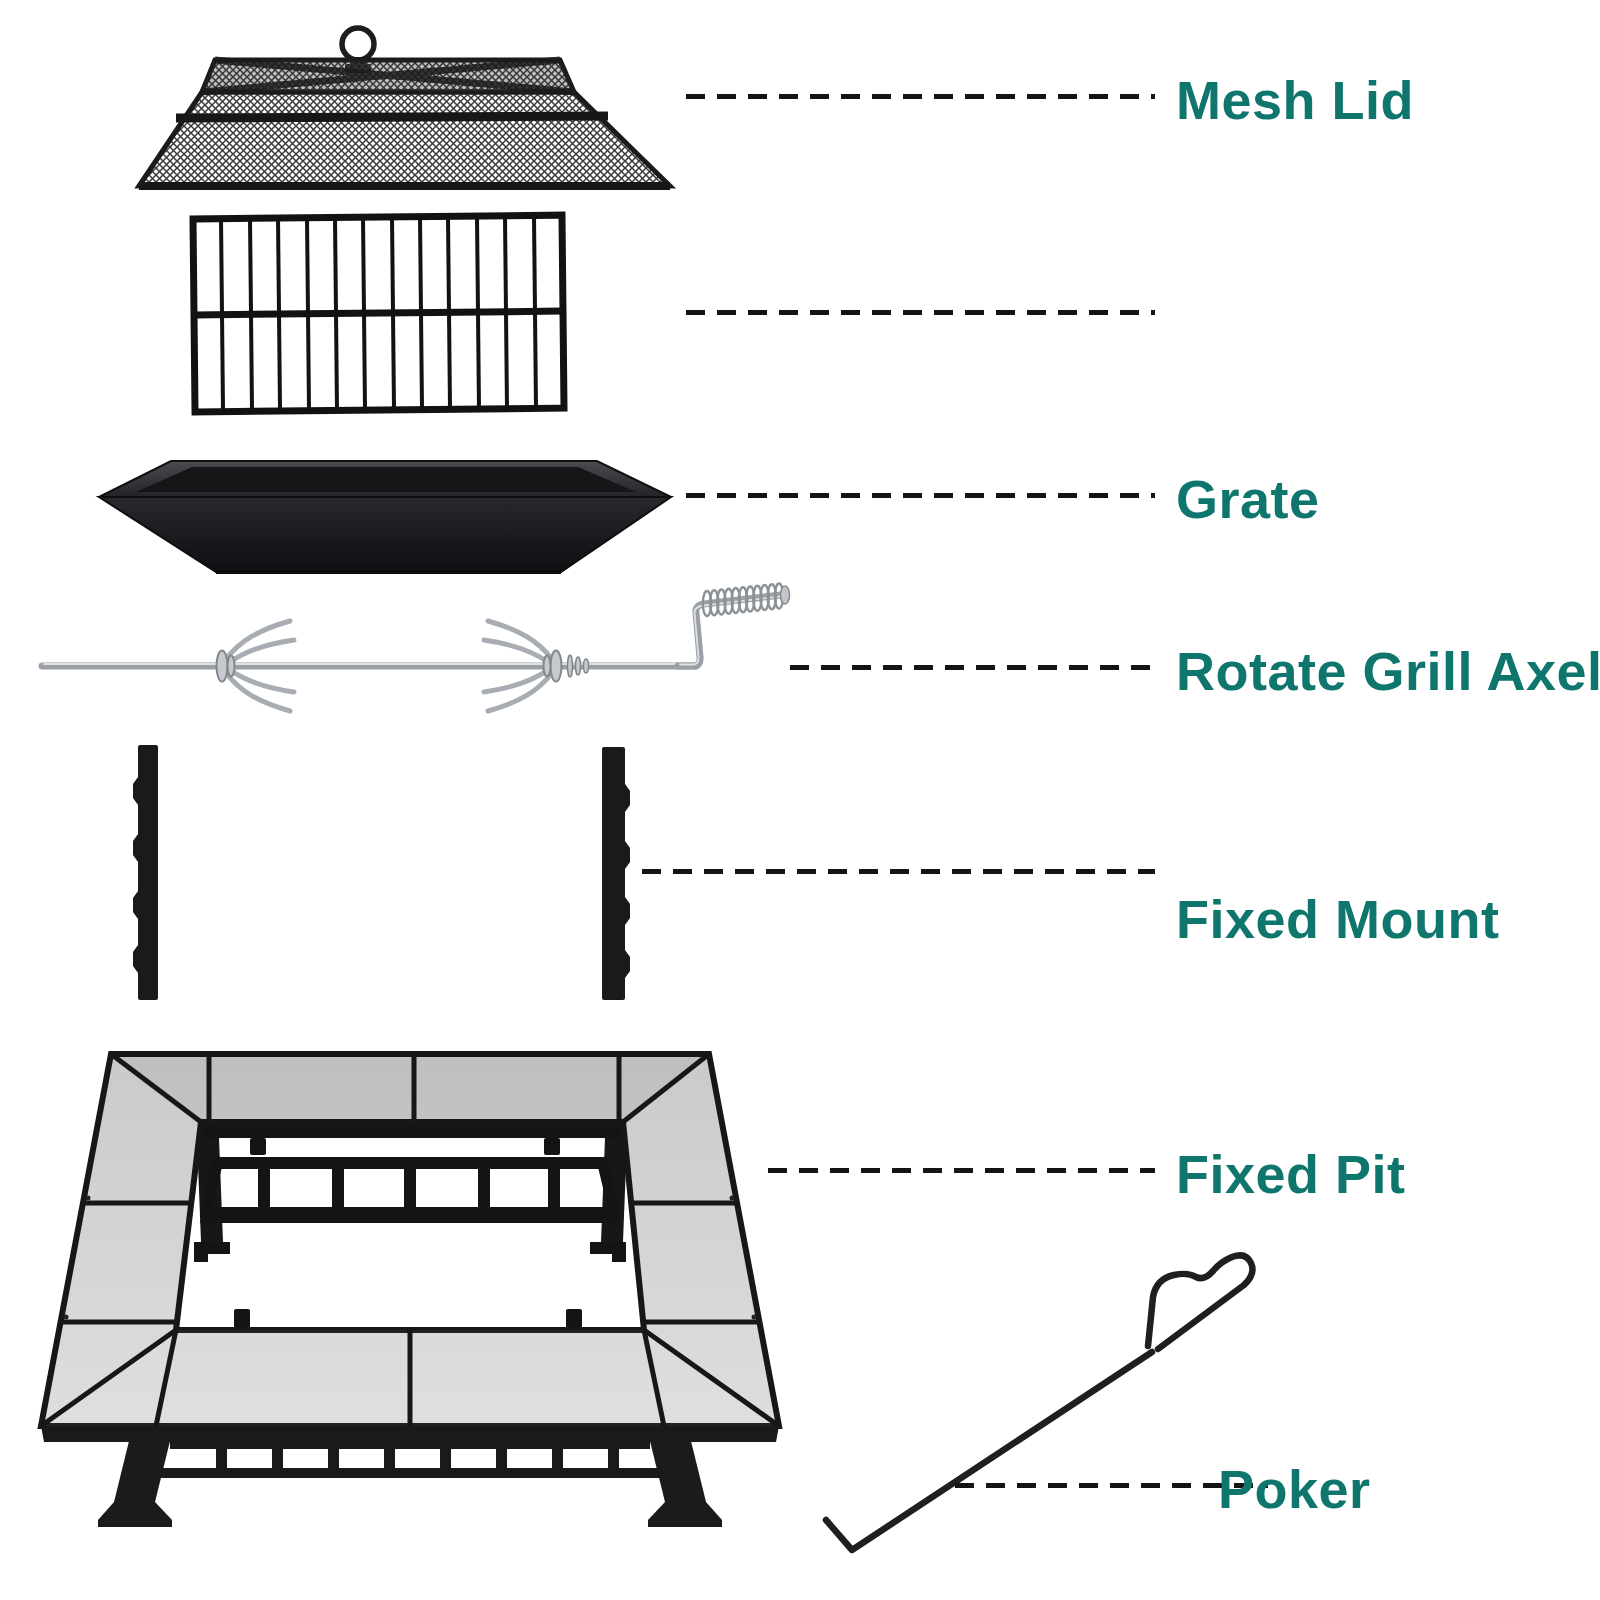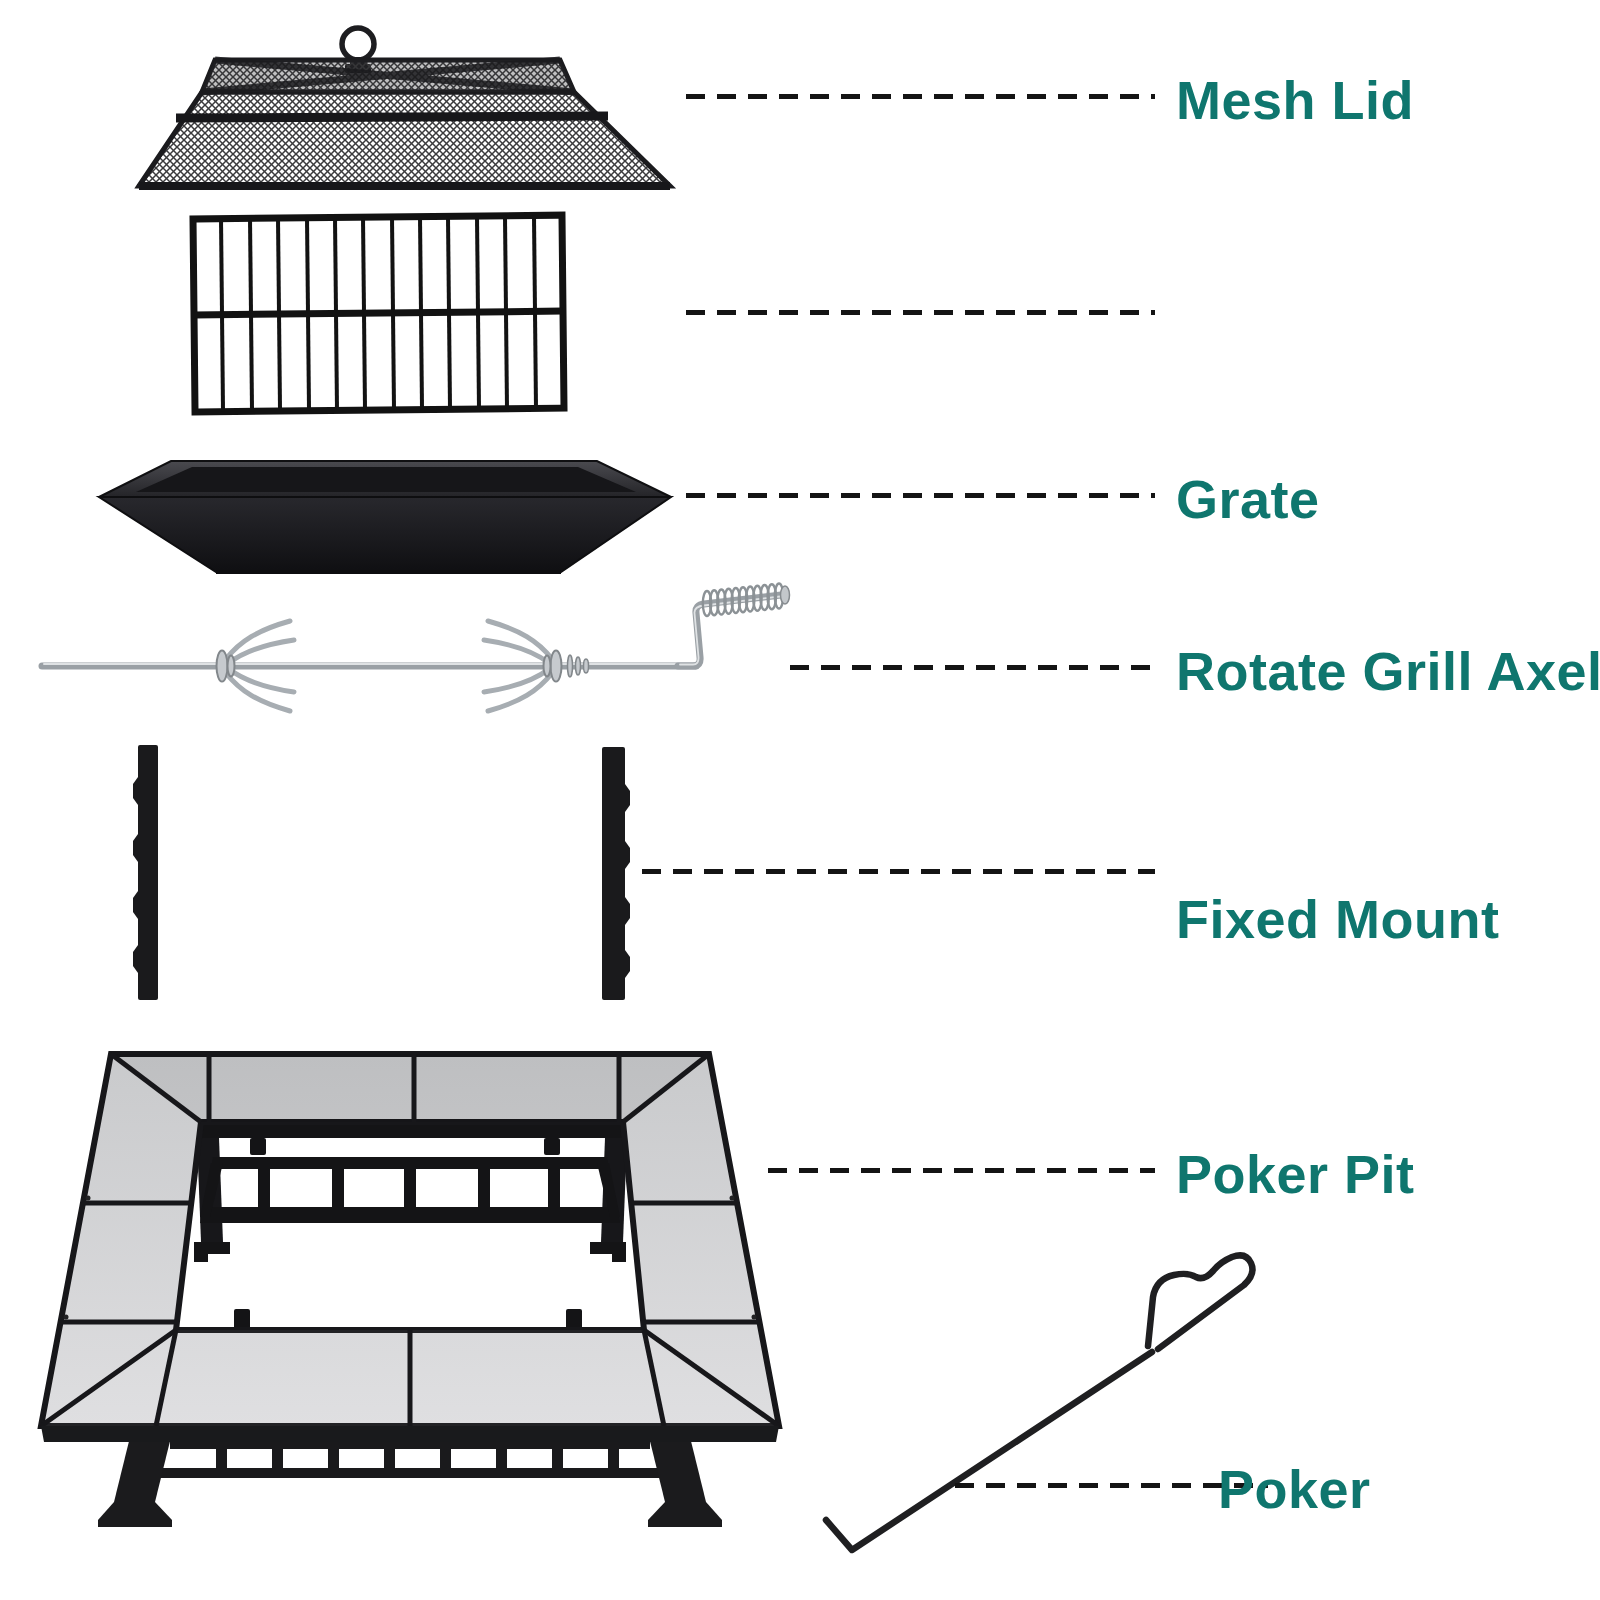--- a/index.html
+++ b/index.html
@@ -238,21 +238,21 @@
           <circle cx="68" cy="163" r="2.5"></circle>
             <circle cx="46" cy="282" r="2.5"></circle>
           <circle cx="712" cy="163" r="2.5"></circle>
             <circle cx="734" cy="282" r="2.5"></circle>
         </g>
         <polygon points="21,391 759,391 756,407 24,407" fill="#191a1c"></polygon>
       </g>
     </svg>
   </div>
   <div class="leader" style="left:768px;top:1168px;width:387px;"></div>
-  <div class="part-label" style="left:1176px;top:1147px;">Poker Pit</div>
+  <div class="part-label" style="left:1176px;top:1147px;">Fixed Pit</div>
 
   <div class="fig" style="left:808px;top:1233px;">
     <svg width="470" height="335" viewBox="0 0 470 335">
       <g stroke="#1f1f21" stroke-width="6.5" fill="none" stroke-linecap="round" stroke-linejoin="round">
         <path d="M18,287 L44,317 L344,119"></path>
         <path d="M340,113 L345,64 Q348,46 366,42 Q380,39 388,44 Q396,48 405,38 Q412,29 424,24 Q438,19 443,30 Q448,41 436,52 L350,116"></path>
       </g>
     </svg>
   </div>
   <div class="leader" style="left:955px;top:1483px;width:313px;"></div>

